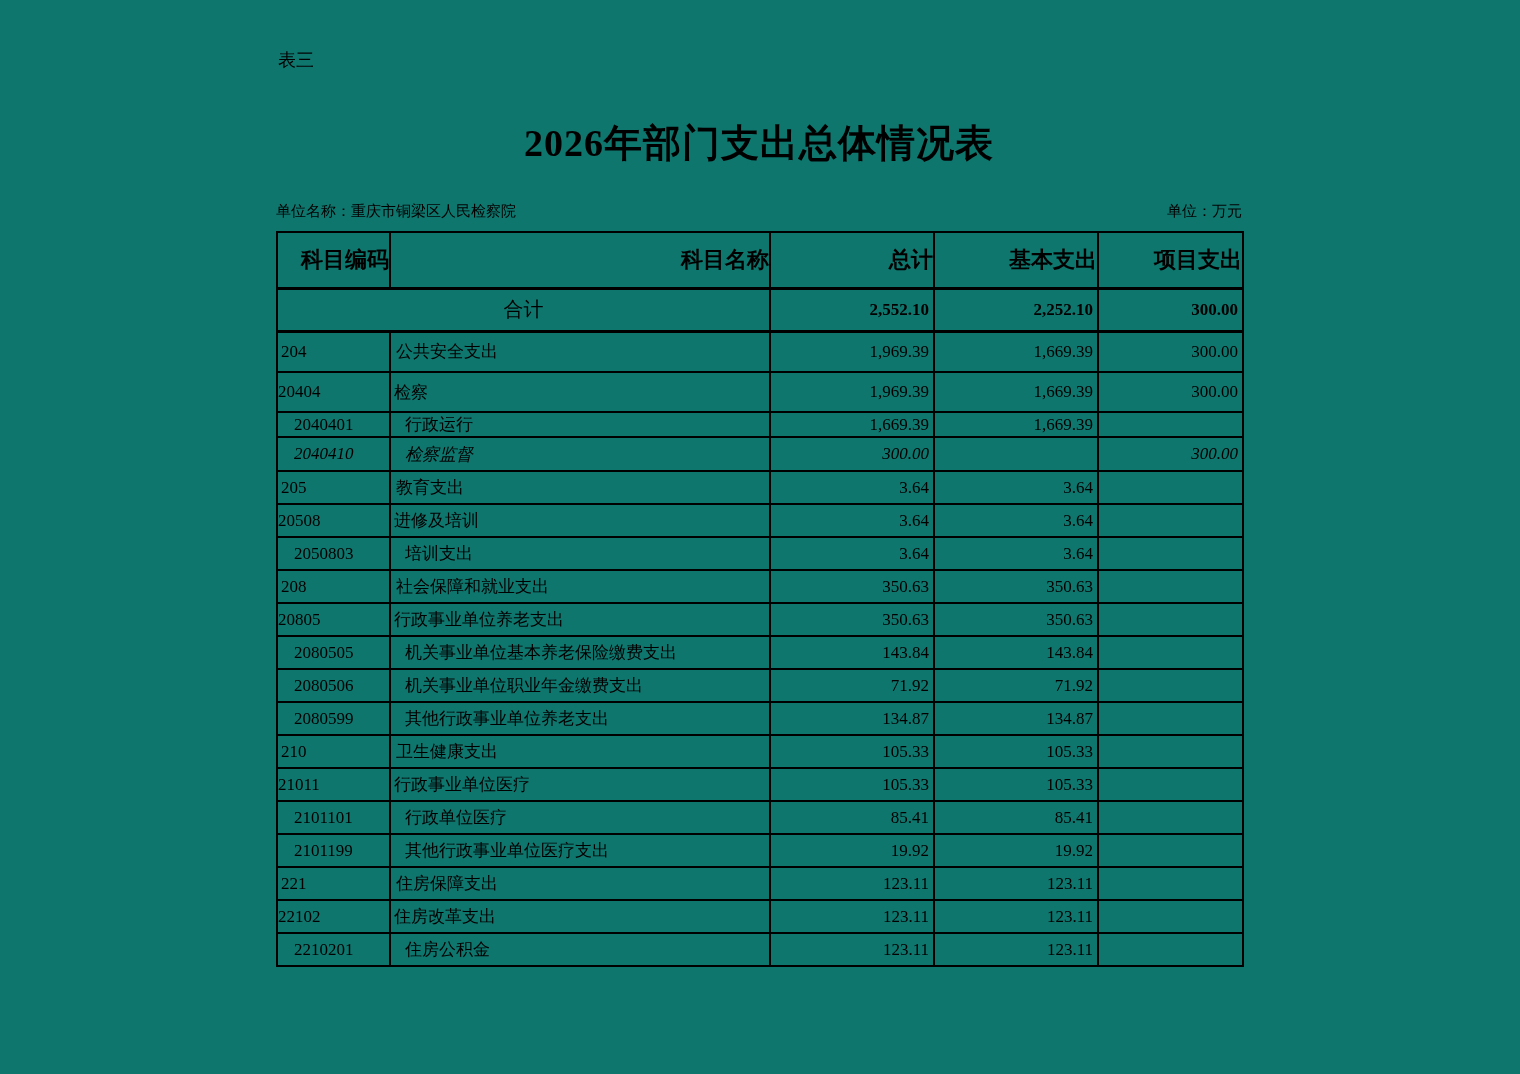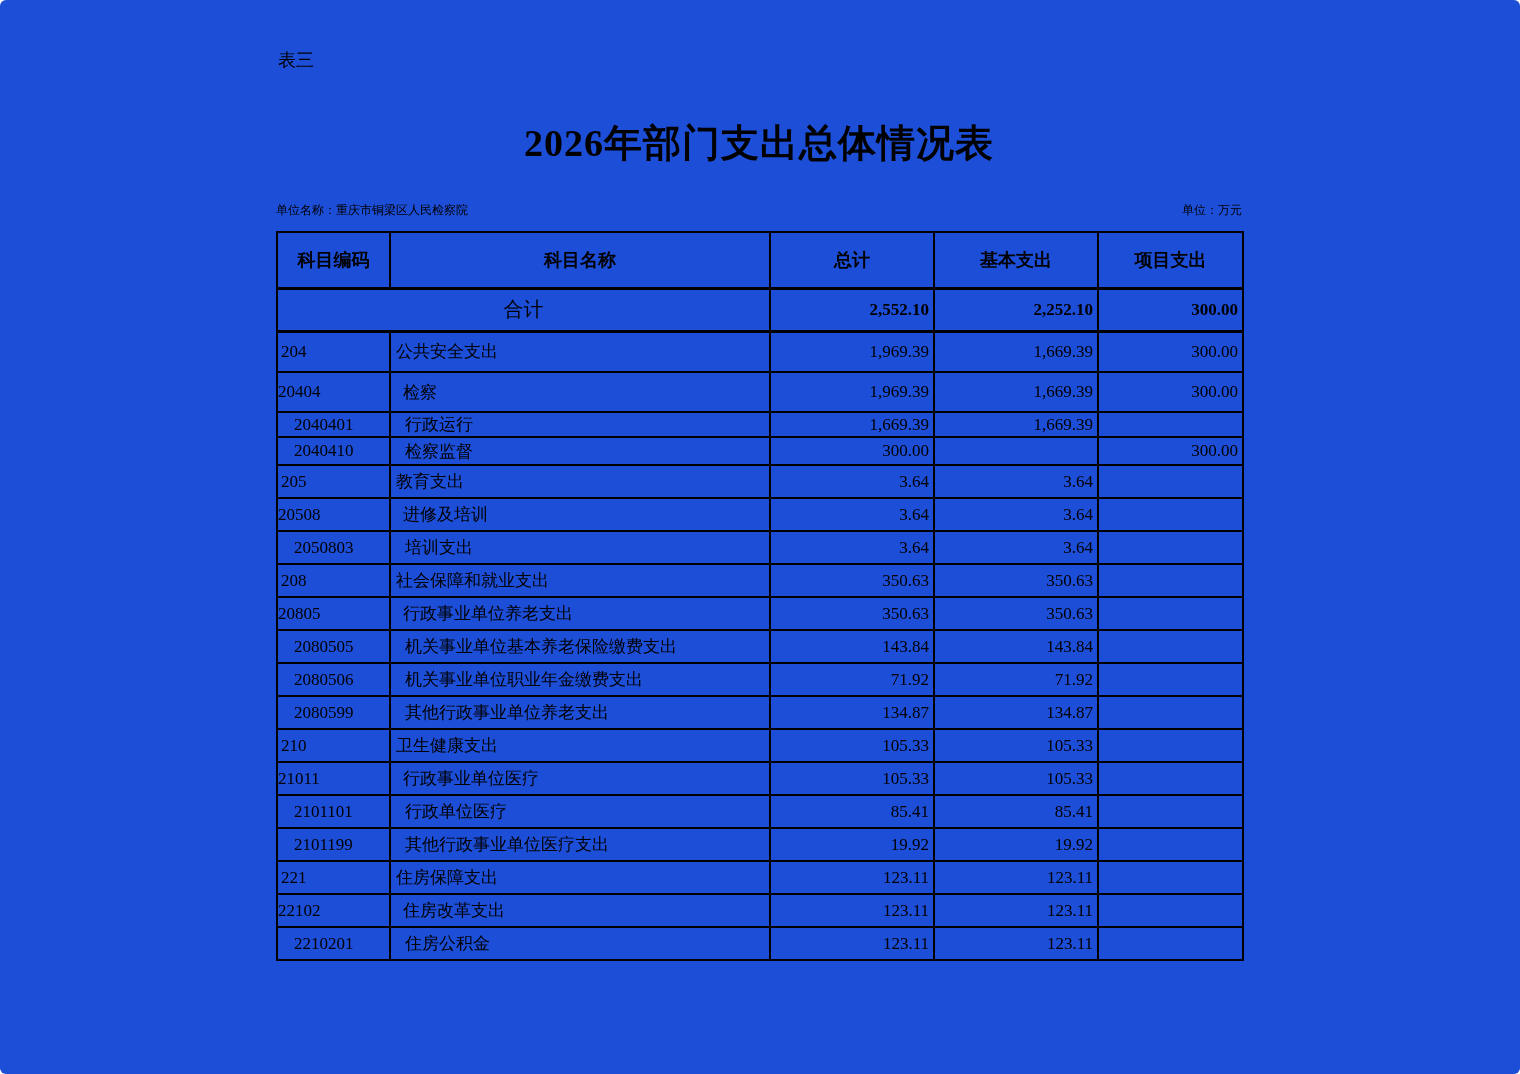--- a/index.html
+++ b/index.html
@@ -2,23 +2,22 @@
 <html><head>
 <meta charset="utf-8">
 <style>
   * { margin: 0; padding: 0; box-sizing: border-box; }
   html, body { background: #ffffff; }
   body { font-family: "Liberation Serif", "DejaVu Serif", serif; color: #000; }
   .page {
     position: relative;
     width: 1520px;
     height: 1074px;
-    background: #1d4ed8;
+    background: #0f766e;
     overflow: hidden;
-    border-radius: 6px;
   }
   .table-tag {
     position: absolute;
     left: 278px;
     top: 48px;
     font-size: 18px;
     font-family: "Liberation Serif", "DejaVu Serif", serif;
   }
   .doc-title {
     position: absolute;
@@ -32,68 +31,68 @@
     font-family: "Liberation Serif", "DejaVu Serif", serif;
   }
   .meta-row {
     position: absolute;
     left: 276px;
     top: 202px;
     width: 966px;
     display: flex;
     justify-content: space-between;
     align-items: flex-end;
-    font-size: 12px;
+    font-size: 15px;
   }
   .budget-table {
     position: absolute;
     left: 276px;
     top: 231px;
     width: 966px;
     border-collapse: collapse;
     table-layout: fixed;
     font-size: 17px;
   }
   .budget-table th, .budget-table td {
     border: 2px solid #000;
     vertical-align: middle;
     overflow: hidden;
     white-space: nowrap;
   }
   .budget-table thead tr { height: 56px; }
   .budget-table thead th {
     font-family: "Liberation Sans", "DejaVu Sans", sans-serif;
     font-weight: bold;
-    font-size: 18px;
-    text-align: center;
+    font-size: 22px;
+    text-align: right;
     border-bottom-width: 3px;
   }
   tr.total-row { height: 43px; }
   tr.total-row td { border-bottom-width: 3px; }
   td.total-label {
     text-align: center;
     font-size: 20px;
   }
   td.num {
     text-align: right;
     padding-right: 4px;
   }
   tr.total-row td.num { font-weight: bold; }
   #body-rows tr { height: 33px; }
   #body-rows tr:nth-child(1) { height: 41px; }
   #body-rows tr:nth-child(2) { height: 40px; }
   #body-rows tr:nth-child(3) { height: 18px; }
-  #body-rows tr:nth-child(4) { height: 28px; }
+  #body-rows tr:nth-child(4) { height: 34px; font-style: italic; }
   td.code { text-align: left; }
   td.code.lv1 { padding-left: 3px; }
   td.code.lv2 { }
   td.code.lv3 { padding-left: 16px; }
   td.name { text-align: left; }
   td.name.lv1 { padding-left: 5px; }
-  td.name.lv2 { padding-left: 12px; }
+  td.name.lv2 { padding-left: 3px; }
   td.name.lv3 { padding-left: 14px; }
 </style>
 </head>
 <body>
 
 <div class="page">
 
   <div class="table-tag">表三</div>
 
   <div class="doc-title">2026年部门支出总体情况表</div>

